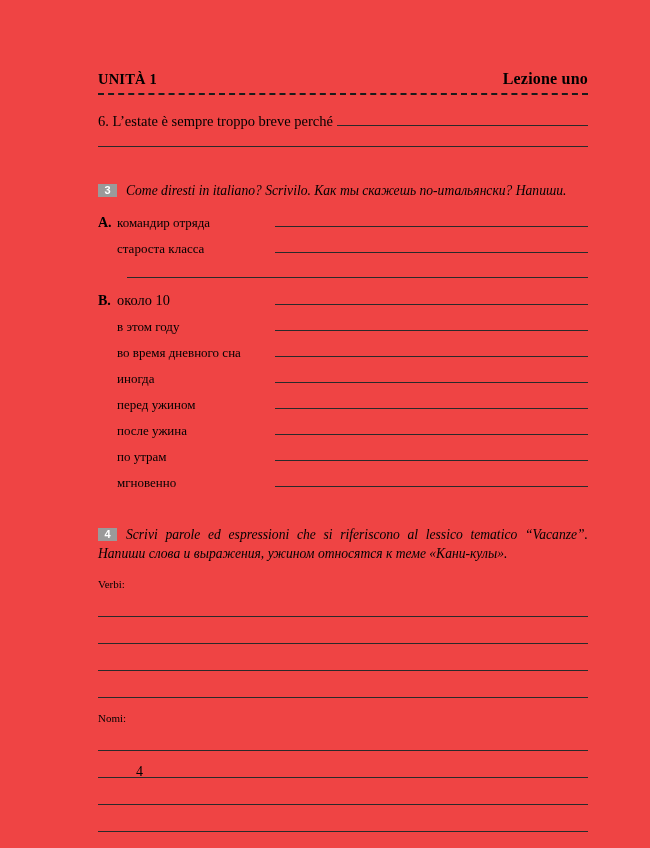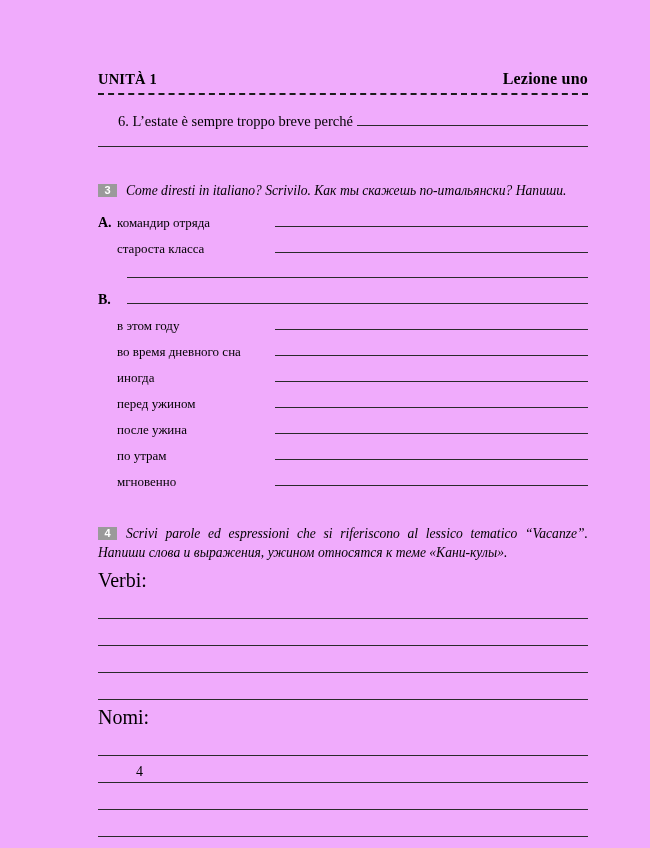--- a/index.html
+++ b/index.html
@@ -13,21 +13,21 @@
     font-family: "Liberation Serif", serif;
     color: #000000;
     position: relative;
     overflow: hidden;
   }
   .page {
     position: absolute;
     left: 0; top: 0;
     width: 650px;
     height: 848px;
-    background: #f0abfc;
+    background: #ef4444;
   }
   .content {
     position: absolute;
     left: 98px;
     top: 52px;
     width: 490px;
   }
 
   
   .header {
@@ -54,21 +54,21 @@
     height: 0;
   }
 
   
   .q6 {
     margin-top: 17px;
     font-size: 14.5px;
     display: flex;
     align-items: baseline;
   }
-  .q6 .txt { white-space: nowrap; margin-left: 20px; }
+  .q6 .txt { white-space: nowrap; }
   .q6 .fill {
     flex: 1;
     border-bottom: 1px solid #2a2a2a;
     margin-left: 4px;
     height: 12px;
   }
   .q6b {
     margin-top: 16px;
     border-bottom: 1px solid #2a2a2a;
     height: 0;
@@ -120,22 +120,22 @@
   .row .term.big { font-size: 14.4px; }
   .row .rule {
     flex: 1;
     border-bottom: 1px solid #2a2a2a;
     height: 10px;
     margin-left: 10px;
   }
 
   
   .sect-label {
-    margin-top: 6px;
-    font-size: 20px;
+    margin-top: 14px;
+    font-size: 11px;
   }
   .lines {
     margin-top: 12px;
   }
   .lines .line {
     margin-top: 26px;
   }
 
   .pagenum {
     position: absolute;
@@ -180,20 +180,21 @@
       </div>
       <div class="row">
         <span class="lbl blank"></span>
         <span class="rule"></span>
       </div>
     </div>
 
     <div class="grp">
       <div class="row">
         <span class="lbl">B.</span>
+        <span class="term big" style="width:148px">около 10</span>
         <span class="rule"></span>
       </div>
       <div class="row">
         <span class="lbl blank"></span>
         <span class="term" style="width:148px">в этом году</span>
         <span class="rule"></span>
       </div>
       <div class="row">
         <span class="lbl blank"></span>
         <span class="term" style="width:148px">во время дневного сна</span>

